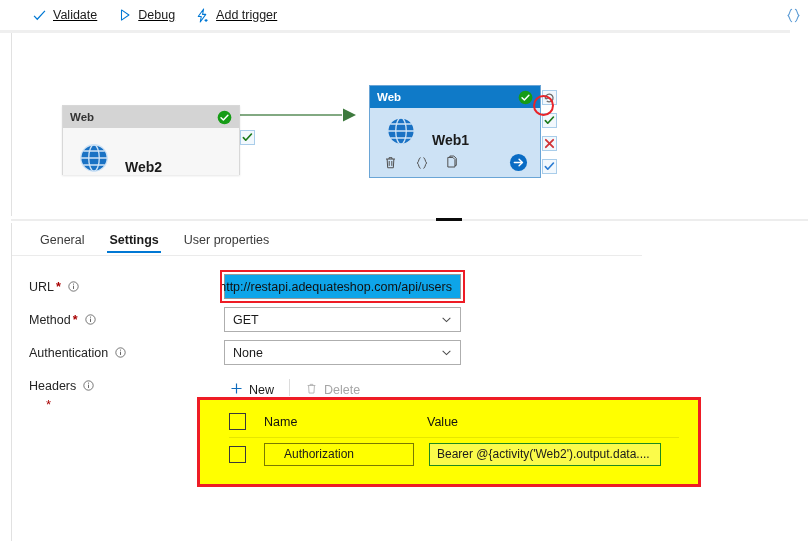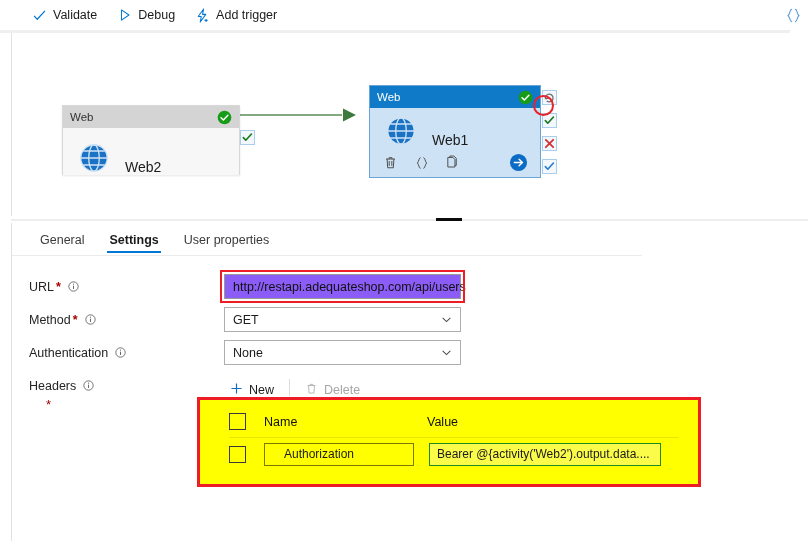--- a/index.html
+++ b/index.html
@@ -8,21 +8,21 @@
     width: 808px; height: 541px;
     background: #ffffff;
     font-family: "Liberation Sans", sans-serif;
     overflow: hidden;
   }
   #app { position: relative; width: 808px; height: 541px; background: #fff; }
 
   
   .cmdbar {
     position: absolute; left: 0; top: 0; width: 808px; height: 30px;
-    background: #ffffff; display: flex; align-items: center;
+    background: #ffffff; display: flex; align-items: center; text-decoration: underline;
   }
   .cmd-item {
     display: flex; align-items: center; gap: 6px;
     height: 30px; padding: 0 10px; cursor: pointer;
     font-size: 12.5px; color: #1b1b1b; white-space: nowrap;
   }
   .cmd-item:first-child { margin-left: 22px; }
   .cmd-ico { display: inline-flex; align-items: center; justify-content: center; width: 15px; height: 15px; }
   .cmdbar-underline {
     position: absolute; left: 0; top: 30px; width: 790px; height: 3px; background: #efefef;
@@ -32,21 +32,21 @@
     display: flex; align-items: center; justify-content: center; cursor: pointer;
   }
 
   
   .canvas {
     position: absolute; left: 11px; top: 33px; width: 797px; height: 183px;
     background: #ffffff; border-left: 1px solid #e1e1e1; overflow: hidden;
   }
 
   
-  .node { position: absolute; background: #15803d; }
+  .node { position: absolute; background: #15803d; font-weight: bold; }
   .node-hdr {
     height: 22px; display: flex; align-items: center; justify-content: space-between;
     padding: 0 7px; font-size: 11.5px;
   }
   .node-body { display: flex; align-items: flex-end; gap: 14px; padding: 8px 14px 0 14px; }
   .node-title { font-size: 14px; color: #1b1b1b; }
   .globe { width: 34px; height: 34px; flex: none; }
 
   
   #node-web2 { left: 50px; top: 72px; width: 178px; height: 70px;
@@ -105,21 +105,21 @@
   .info { display: inline-block; width: 11px; height: 11px; vertical-align: -1px; margin-left: 3px; }
 
   .ctl { width: 237px; height: 25px; border: 1px solid #aeaeae; background: #fff;
          font-size: 12.5px; color: #1b1b1b; padding: 0 8px; display: flex;
          align-items: center; }
   .select { justify-content: space-between; cursor: pointer; }
   .chev { width: 11px; height: 11px; flex: none; }
 
   
   .url-wrap { position: relative; }
-  .url-ctl { background: #8b5cf6; border: 1px solid #9a9a9a; color: #111; }
+  .url-ctl { background: #0ea5e9; border: 1px solid #9a9a9a; color: #111; justify-content: flex-end; }
   .url-hl { position: absolute; left: -4px; top: -4px; width: 245px; height: 33px;
             border: 2.5px solid #ee1c25; pointer-events: none; }
 
   
   .headers-row { position: relative; height: 30px; display: flex; align-items: flex-start; }
   .hdr-lbl { width: 212px; padding-left: 17px; font-size: 12.5px; color: #242424; }
   .hdr-star { position: absolute; left: 34px; top: 18px; color: #a80000; font-size: 13px; }
   .cmd2 { display: flex; align-items: center; gap: 6px; font-size: 12.5px;
           color: #1b1b1b; cursor: pointer; padding: 3px 6px; }
   .cmd2.disabled { color: #a6a6a6; cursor: default; }

